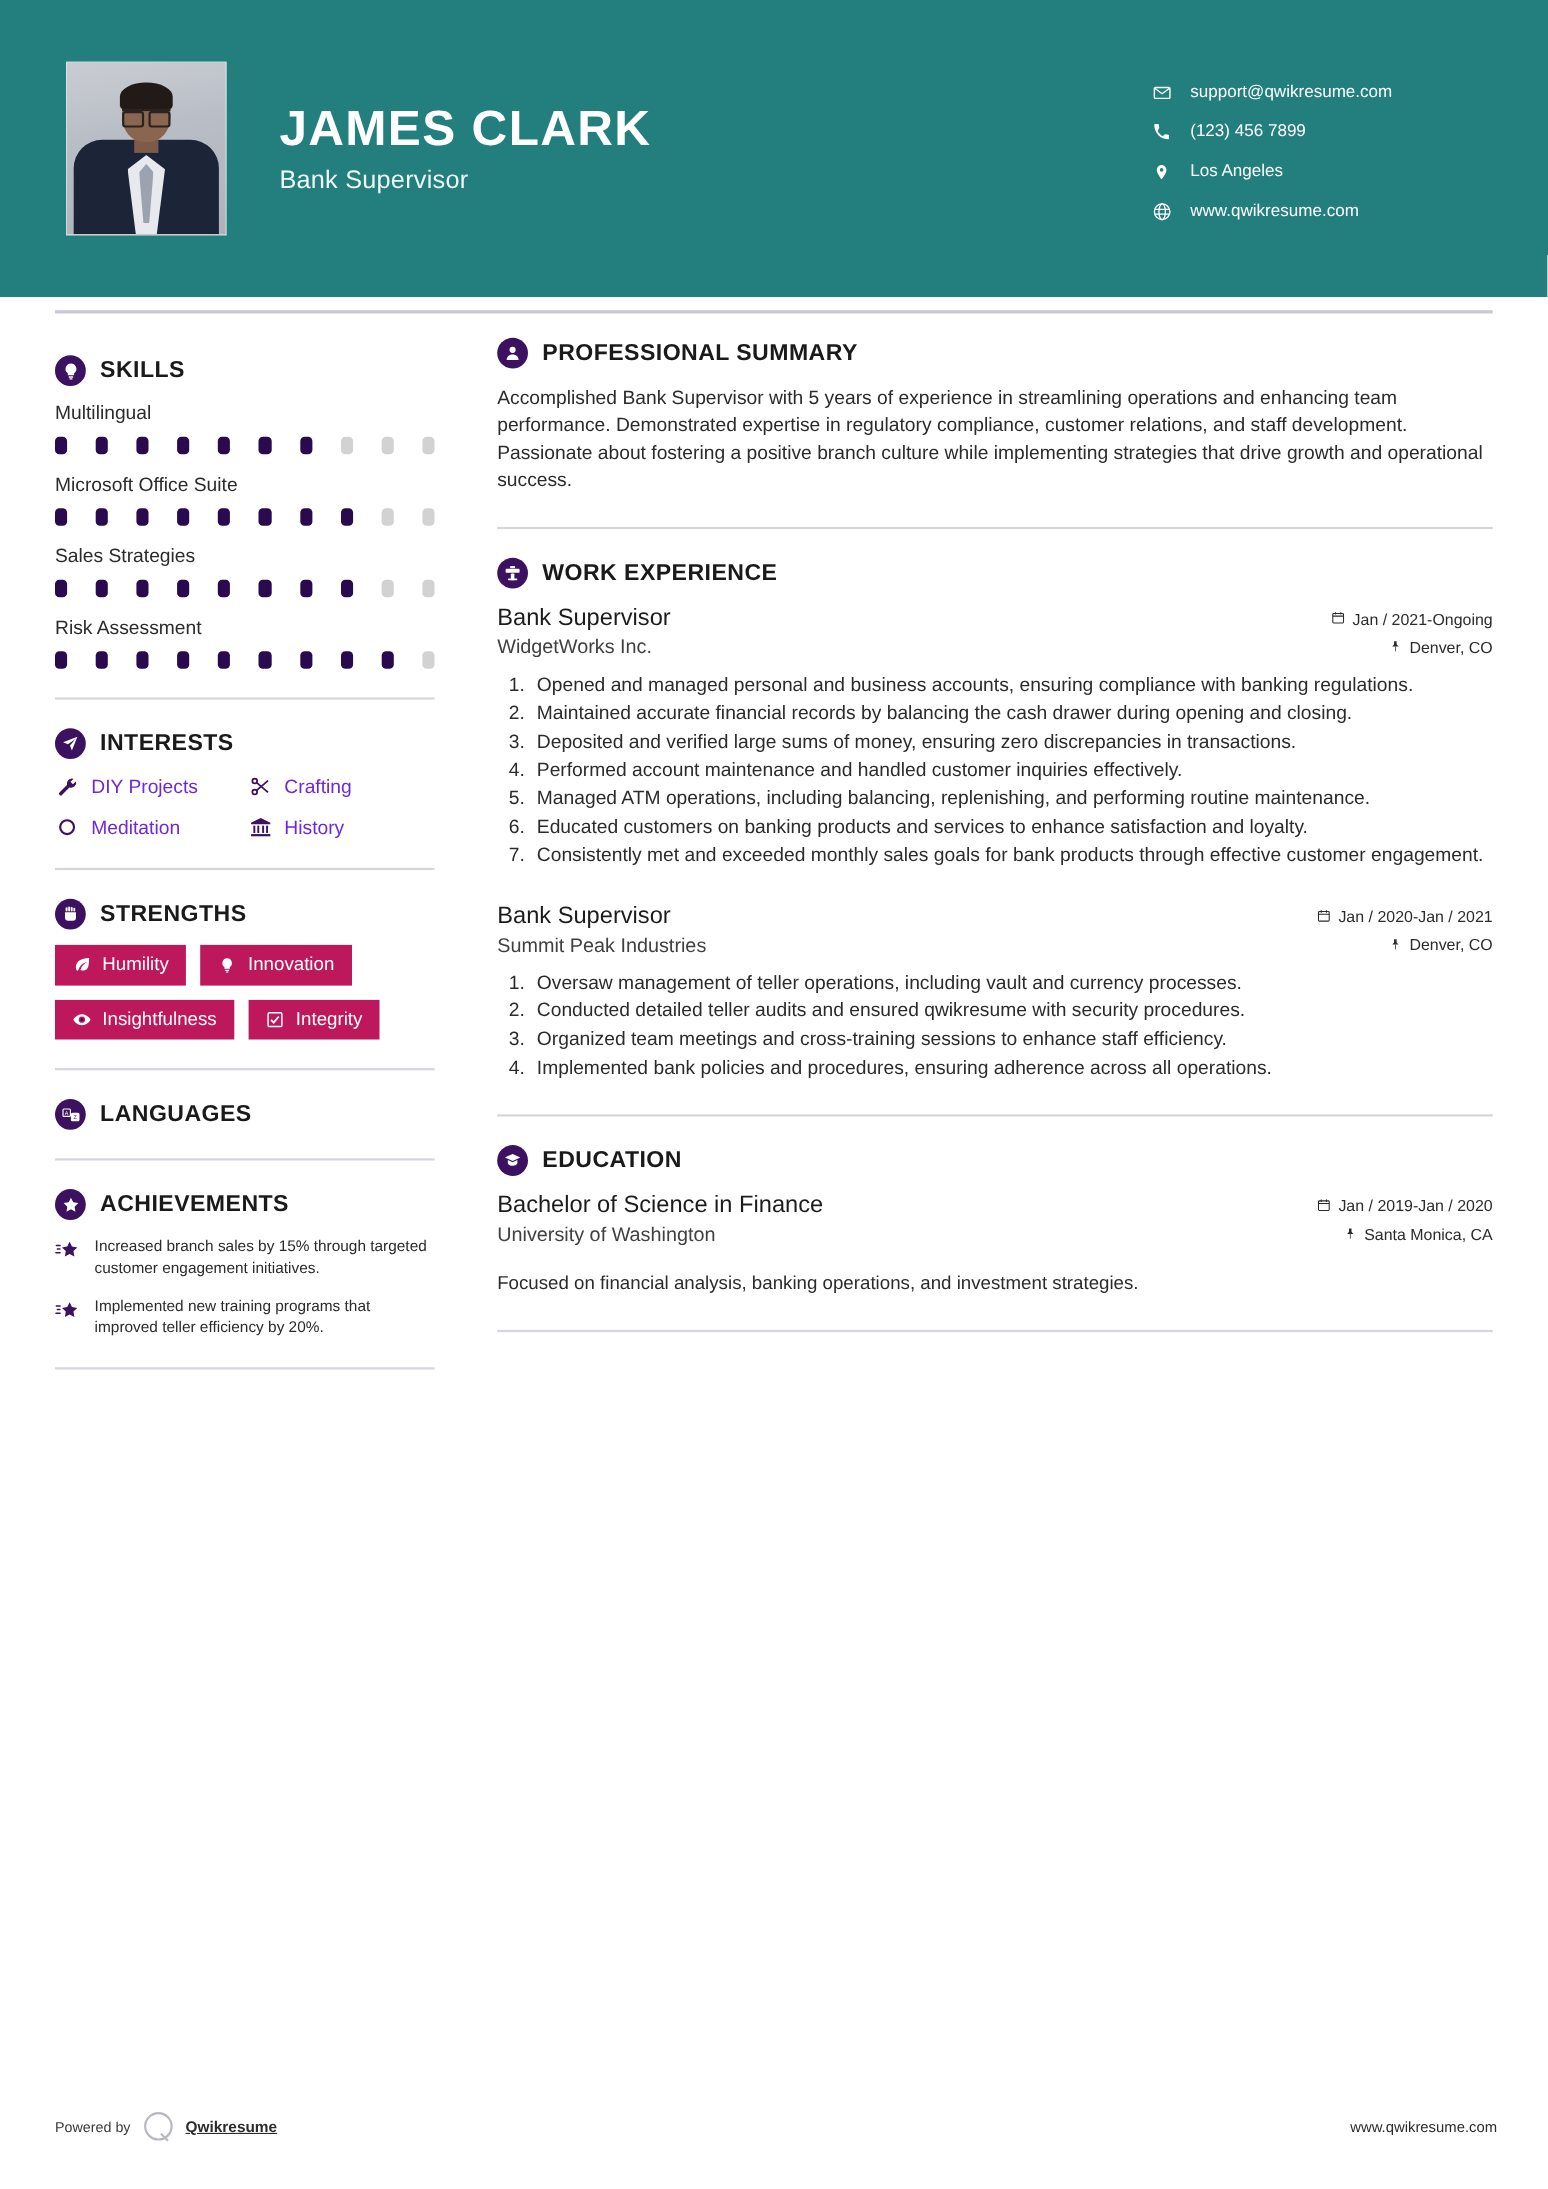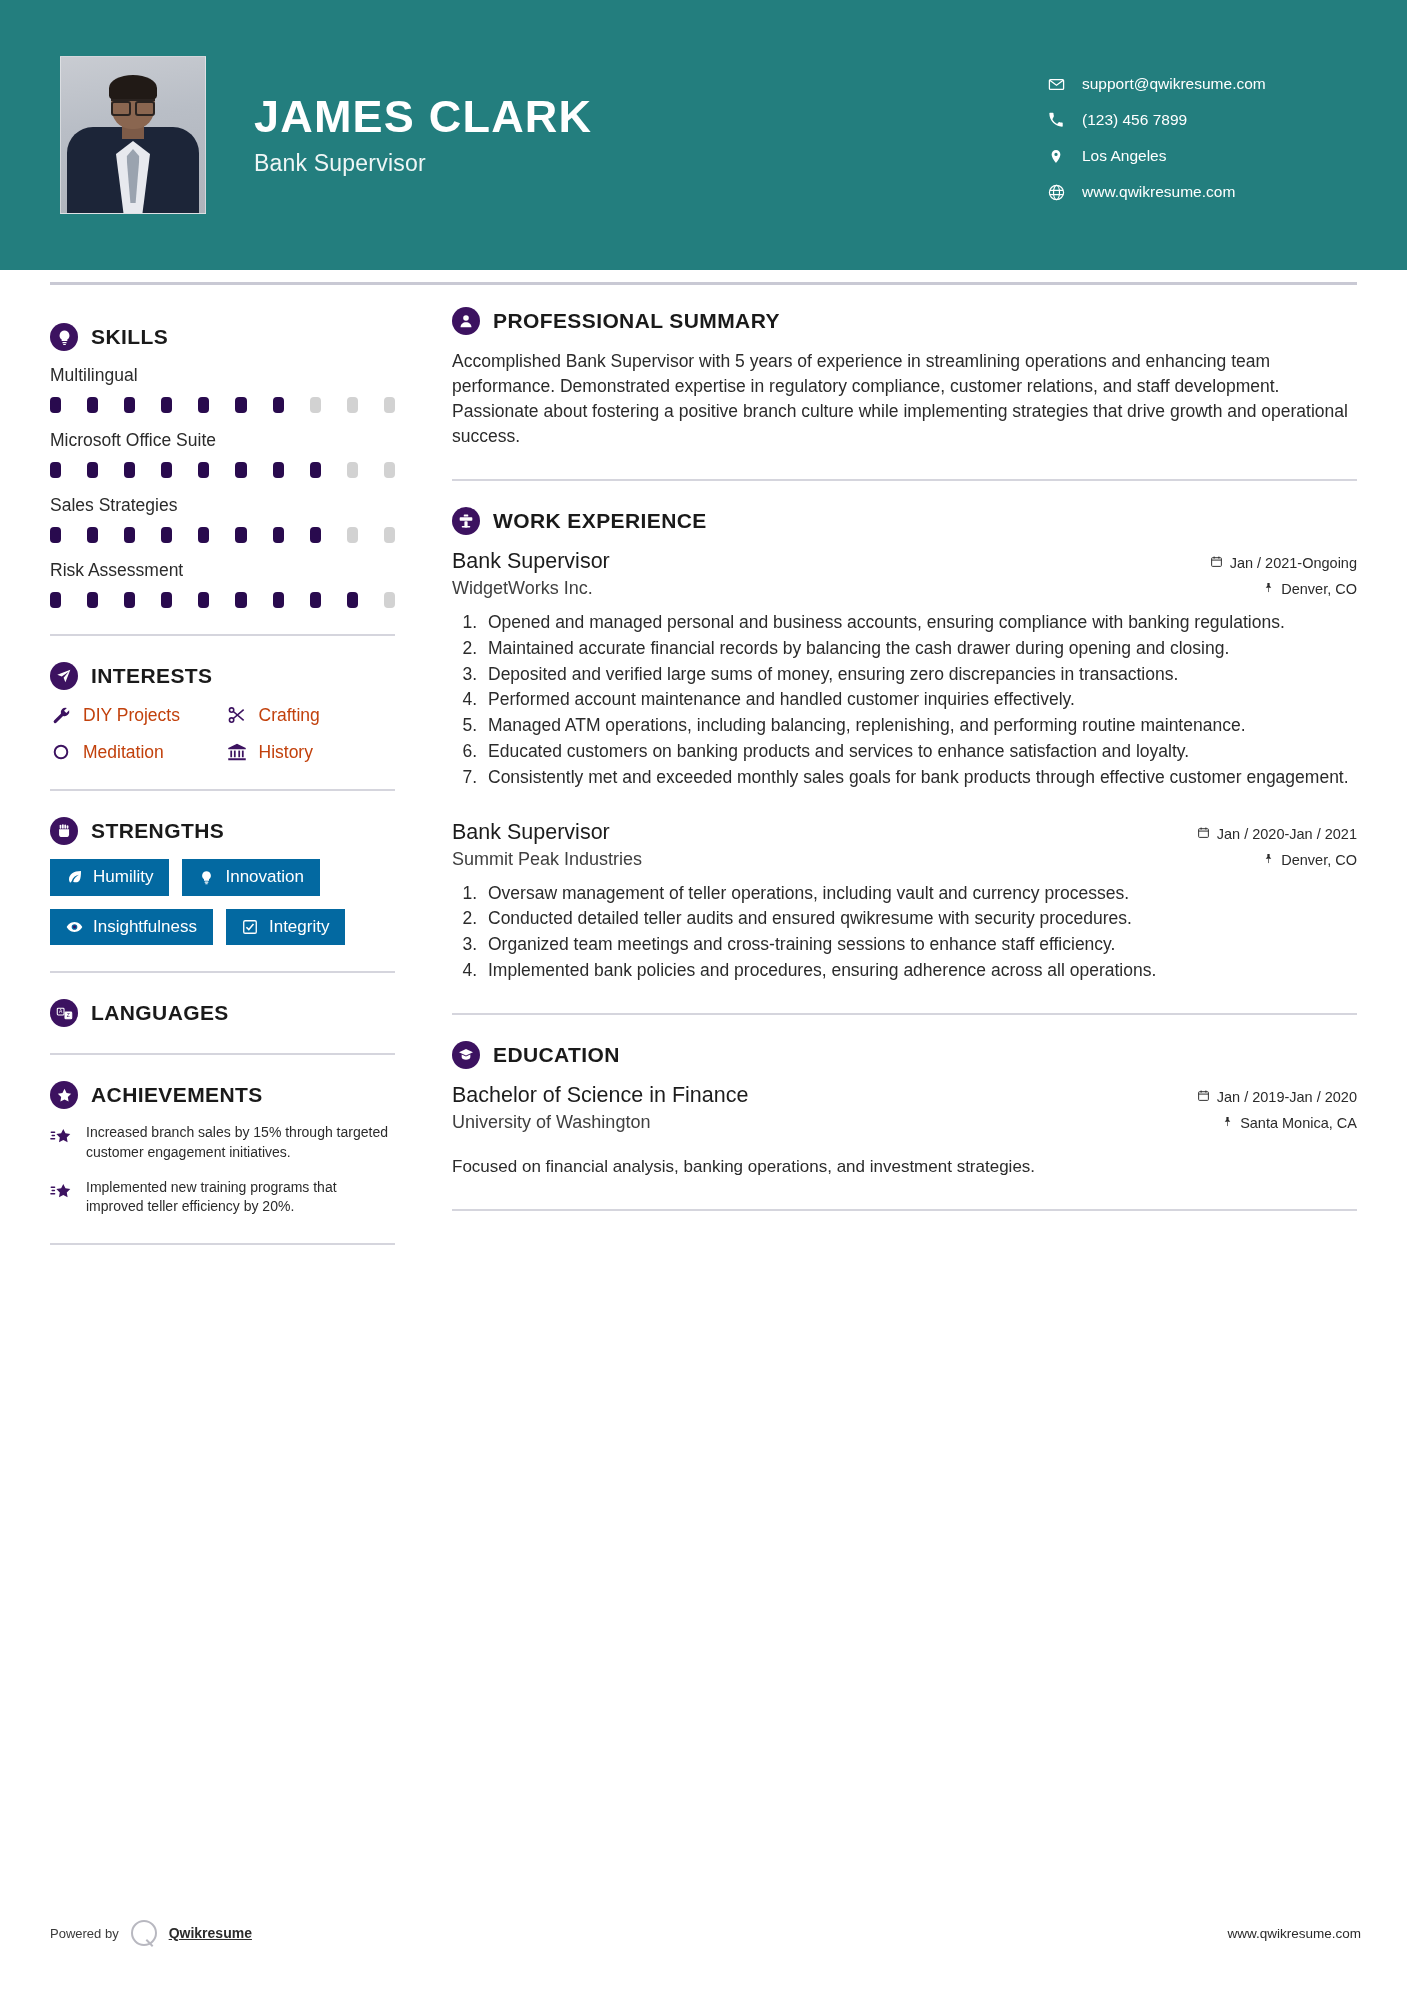--- a/index.html
+++ b/index.html
@@ -206,36 +206,36 @@
     display: grid;
     grid-template-columns: 1fr 1fr;
     row-gap: 15px;
     column-gap: 6px;
   }
   .interest {
     display: flex;
     align-items: center;
     gap: 11px;
     font-size: 17.5px;
-    color: #c2410c;
+    color: #6d28d9;
   }
   .interest .ii {
     width: 22px; height: 22px;
     display: inline-flex; align-items: center; justify-content: center;
     flex: 0 0 22px;
   }
 
   
   .strengths {
     display: flex;
     flex-wrap: wrap;
     gap: 13px;
   }
   .chip {
-    background: #0369a1;
+    background: #be185d;
     color: #ffffff;
     padding: 9px 16px;
     display: inline-flex;
     align-items: center;
     gap: 10px;
     font-size: 17px;
     line-height: 1.1;
   }
   .chip .si {
     width: 17px; height: 17px;

